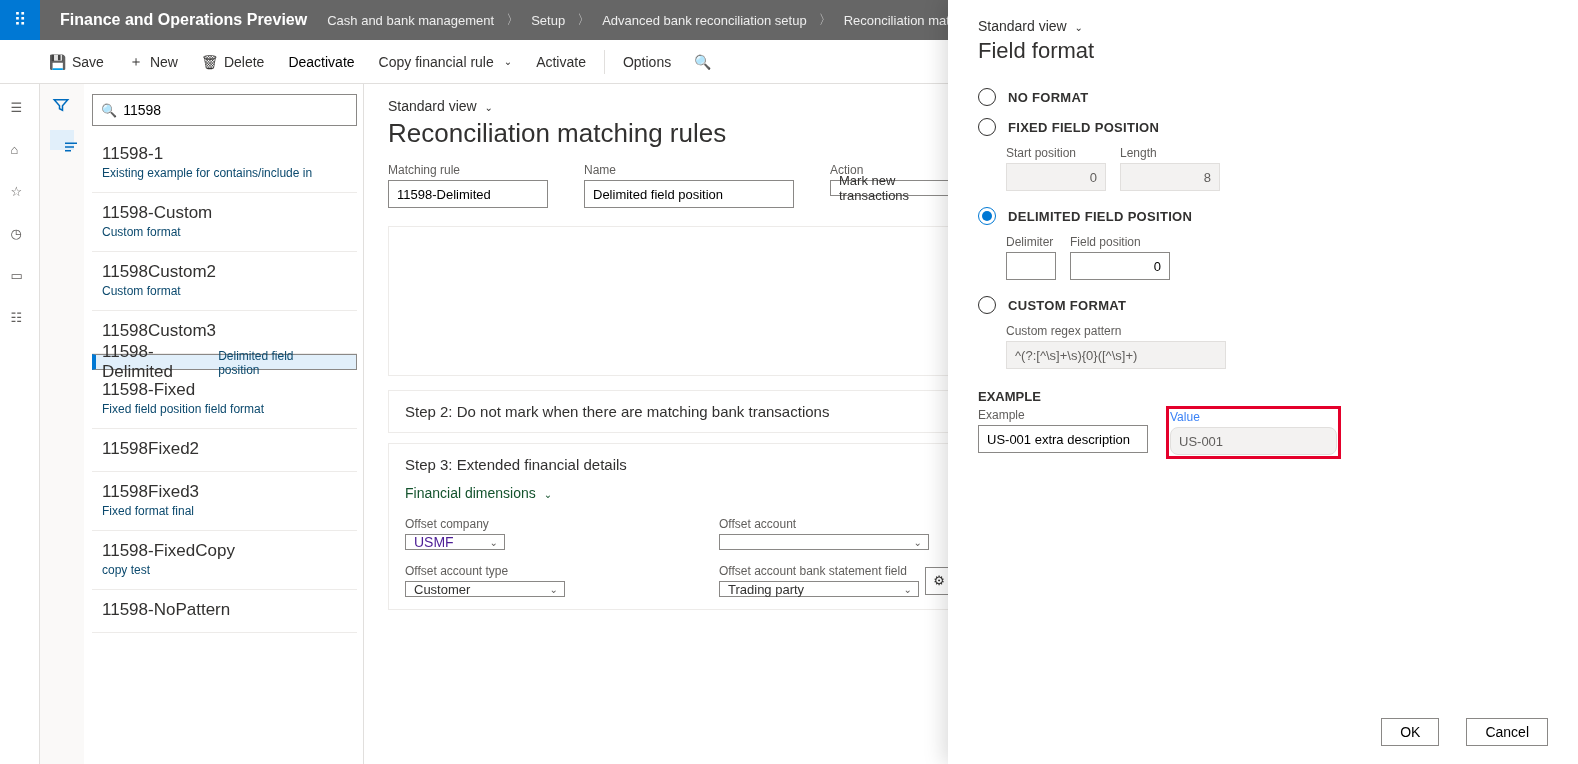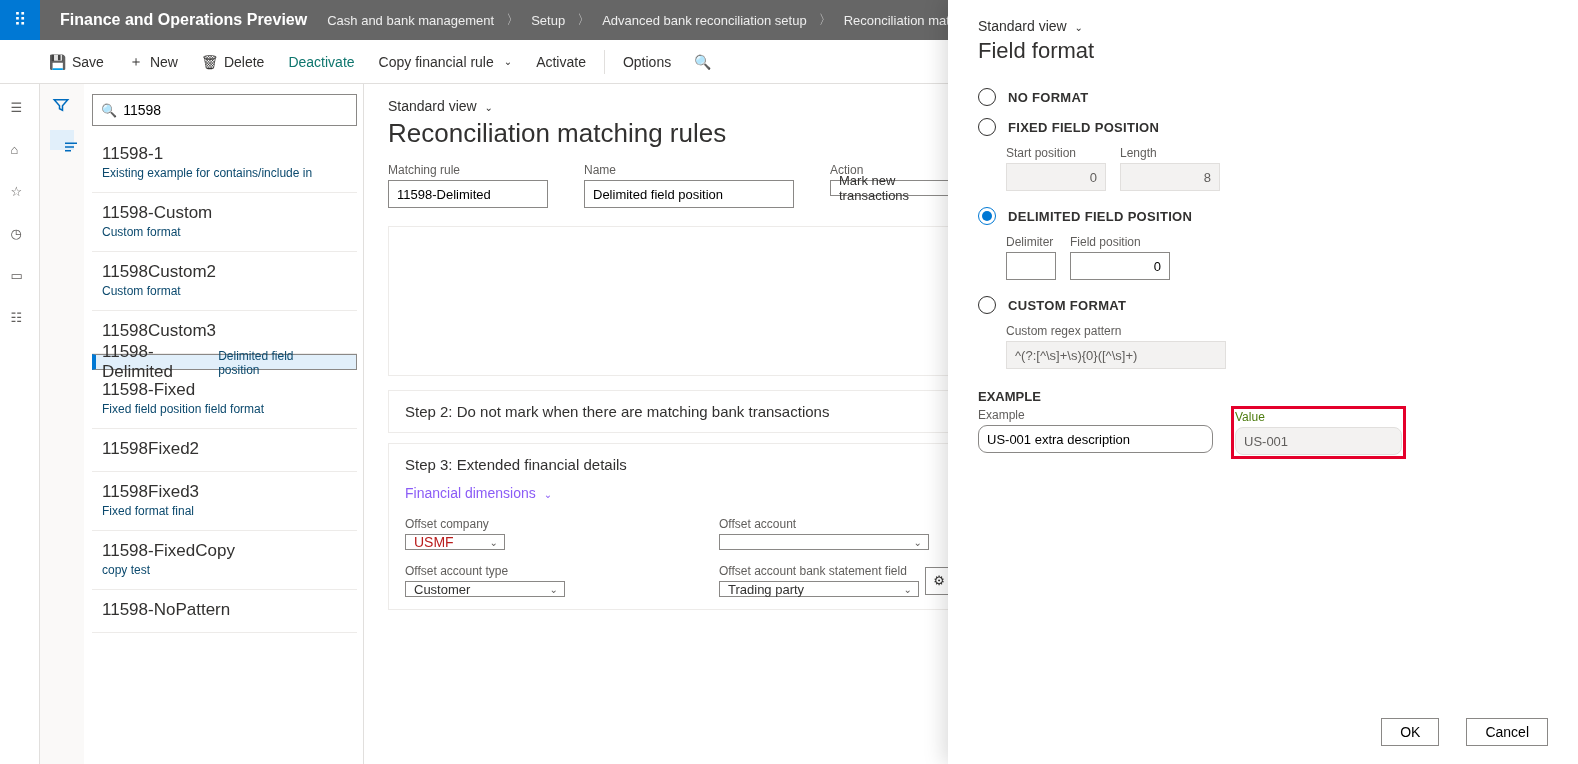--- a/index.html
+++ b/index.html
@@ -6,21 +6,21 @@
 body{font-size:13px;color:#323130;background:#fff;overflow:hidden}
 .app{display:flex;flex-direction:column;height:764px;width:1578px}
 .topbar{display:flex;align-items:center;height:40px;background:#666;color:#fff}
 .waffle{width:40px;height:40px;display:flex;align-items:center;justify-content:center;background:#0078d4;font-size:18px}
 .app-title{padding:0 20px;font-size:16px;font-weight:600}
 .breadcrumb{display:flex;align-items:center;gap:12px;font-size:13px;color:#eee}
 .bc-sep{color:#ccc}
 .help{margin-left:auto;padding:0 16px;font-size:16px}
 .toolbar{display:flex;align-items:center;height:44px;border-bottom:1px solid #e1dfdd;padding-left:40px;gap:4px}
 .tb-btn{display:flex;align-items:center;gap:6px;padding:6px 10px;font-size:14px;color:#323130;cursor:pointer;border-right:0}
-.tb-btn.disabled{color:#0f766e}
+.tb-btn.disabled{color:#000000}
 .tb-sep{width:1px;height:24px;background:#e1dfdd;margin:0 4px}
 .icon-sm{width:16px;height:16px;display:inline-flex;align-items:center;justify-content:center}
 .chev{font-size:10px;margin-left:4px}
 .body{flex:1;display:flex;overflow:hidden}
 .rail{width:40px;border-right:1px solid #e1dfdd;display:flex;flex-direction:column;align-items:center;padding-top:16px;gap:24px;color:#605e5c}
 .rail .ic{width:18px;height:18px;cursor:pointer}
 .filtercol{width:44px;display:flex;flex-direction:column;align-items:center;padding-top:12px;gap:14px;color:#006cbe;background:#faf9f8}
 .filtercol .ic{width:20px;height:20px;cursor:pointer}
 .filtercol .active{background:#e1effa;padding:8px 12px;margin:0 -12px}
 .listpane{width:280px;border-right:1px solid #e1dfdd;display:flex;flex-direction:column;padding:10px 6px 0 8px;overflow:hidden}
@@ -35,25 +35,25 @@
 .stdview{font-size:14px;color:#323130;margin-bottom:4px}
 .h1{font-size:26px;font-weight:400;margin-bottom:14px}
 .row{display:flex;gap:36px;margin-bottom:18px}
 .fld label{font-size:12px;color:#605e5c;display:block;margin-bottom:3px}
 .inp{border:1px solid #8a8886;height:28px;padding:0 8px;font-size:13px;background:#fff}
 .inp:disabled{background:#f3f2f1;border-color:#e1dfdd;color:#605e5c}
 .w160{width:160px}.w210{width:210px}.w50{width:50px}.w100{width:100px}.w200{width:200px}.w160b{width:160px}
 .card{border:1px solid #edebe9;background:#fff;min-height:150px;margin-bottom:14px}
 .sect{border:1px solid #edebe9;padding:12px 16px;margin-bottom:10px}
 .sect-h{font-size:15px;color:#323130}
-.link{color:#8b5cf6;font-size:14px}
+.link{color:#14532d;font-size:14px}
 .grid2{display:grid;grid-template-columns:270px 270px;gap:14px 44px;margin-top:16px}
 .sel{border:1px solid #8a8886;height:16px;padding:0 24px 0 8px;font-size:13px;background:#fff;position:relative;display:flex;align-items:center}
 .sel .chv{position:absolute;right:6px;font-size:10px;color:#605e5c}
-.seltext.link{color:#b91c1c}
+.seltext.link{color:#4c1d95}
 .gear{width:28px;height:28px;border:1px solid #8a8886;display:flex;align-items:center;justify-content:center;margin-left:6px}
 .panel{position:absolute;right:0;top:0;bottom:0;width:630px;background:#fff;box-shadow:-4px 0 20px rgba(0,0,0,0.15);padding:18px 30px;display:flex;flex-direction:column}
 .panel .stdview{margin-bottom:4px}
 .panel h2{font-size:22px;font-weight:400;margin-bottom:18px}
 .radio-row{display:flex;align-items:center;gap:12px;margin:6px 0}
 .radio{width:18px;height:18px;border:1px solid #323130;border-radius:50%;display:flex;align-items:center;justify-content:center}
 .radio.on::after{content:"";width:10px;height:10px;background:#0078d4;border-radius:50%}
 .radio.on{border-color:#0078d4}
 .rlabel{font-size:13px;font-weight:600;letter-spacing:.3px}
 .subf{display:flex;gap:14px;margin:4px 0 10px 28px}
@@ -267,21 +267,21 @@
   <div class="radio-row">
       <div class="radio"></div>
       <div class="rlabel">CUSTOM FORMAT</div>
     </div>
   <div class="subf">
     <div><label>Custom regex pattern</label><input class="inp" style="width: 220px;" disabled="" value="^(?:[^\s]+\s){0}([^\s]+)"></div>
   </div>
 
   <div class="ex-h">EXAMPLE</div>
   <div style="display:flex;gap:20px">
-    <div><label style="font-size:12px;color:#605e5c;display:block;margin-bottom:3px">Example</label><input class="inp" style="width: 235px; border-radius: 9px;" value="US-001 extra description"></div>
-    <div class="hl" style="padding:0 2px 2px"><label style="font-size:12px;color:#4d7c0f;display:block;margin-bottom:3px;margin-top:2px">Value</label><input class="inp" style="width: 167px; border-radius: 8px;" disabled="" value="US-001"></div>
+    <div><label style="font-size:12px;color:#605e5c;display:block;margin-bottom:3px">Example</label><input class="inp" style="width: 170px;" value="US-001 extra description"></div>
+    <div class="hl" style="padding:0 2px 2px"><label style="font-size:12px;color:#3b82f6;display:block;margin-bottom:3px;margin-top:2px">Value</label><input class="inp" style="width: 167px; border-radius: 8px;" disabled="" value="US-001"></div>
   </div>
 
   <div class="panel-footer">
     <button class="btn">OK</button>
     <button class="btn">Cancel</button>
   </div>
 </div>
 
 </body></html>

